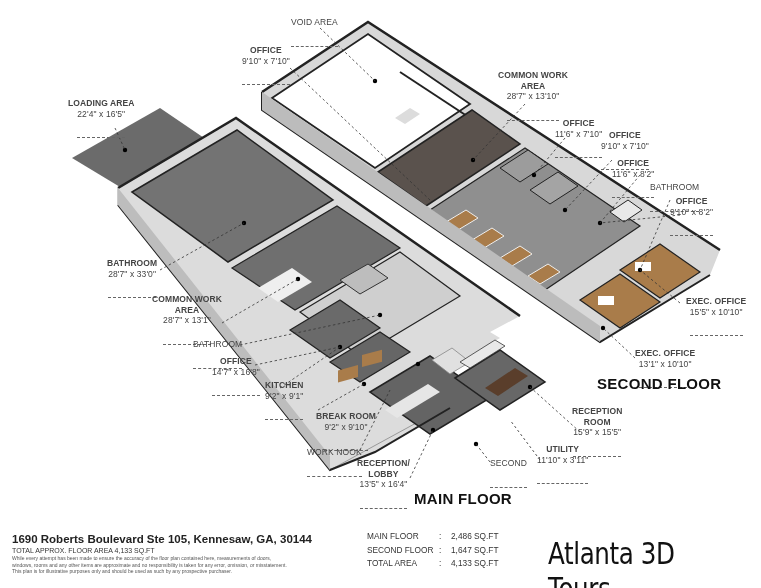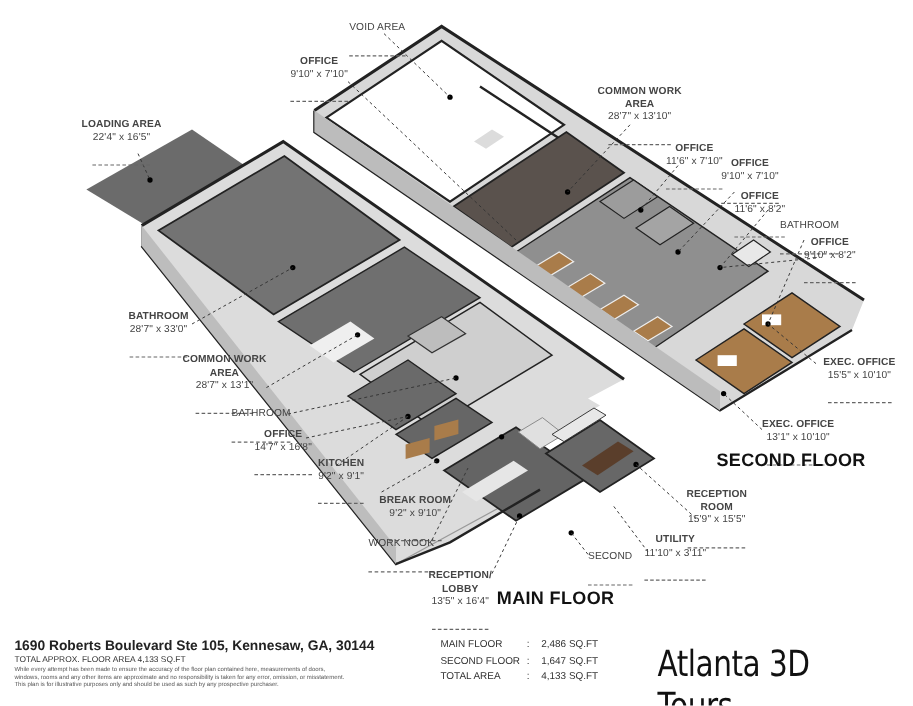--- a/index.html
+++ b/index.html
@@ -164,21 +164,21 @@
   <span class="nm">KITCHEN</span>
   <span class="dim">9'2" x 9'1"</span>
 </div>
 <div class="lbl" style="left:276px;top:411px;margin-left:40px;">
   <span class="nm">BREAK ROOM</span>
   <span class="dim">9'2" x 9'10"</span>
 </div>
 <div class="lbl" style="left:307px;top:447px;">
   <span class="dim">WORK NOOK</span>
 </div>
-<div class="lbl" style="left:357px;top:474px;">
+<div class="lbl" style="left:357px;top:458px;">
   <span class="nm">RECEPTION/</span>
   <span class="nm">LOBBY</span>
   <span class="dim">13'5" x 16'4"</span>
 </div>
 <div class="lbl" style="left:490px;top:458px;">
   <span class="dim">SECOND</span>
 </div>
 <div class="lbl" style="left:537px;top:444px;">
   <span class="nm">UTILITY</span>
   <span class="dim">11'10" x 3'11"</span>

